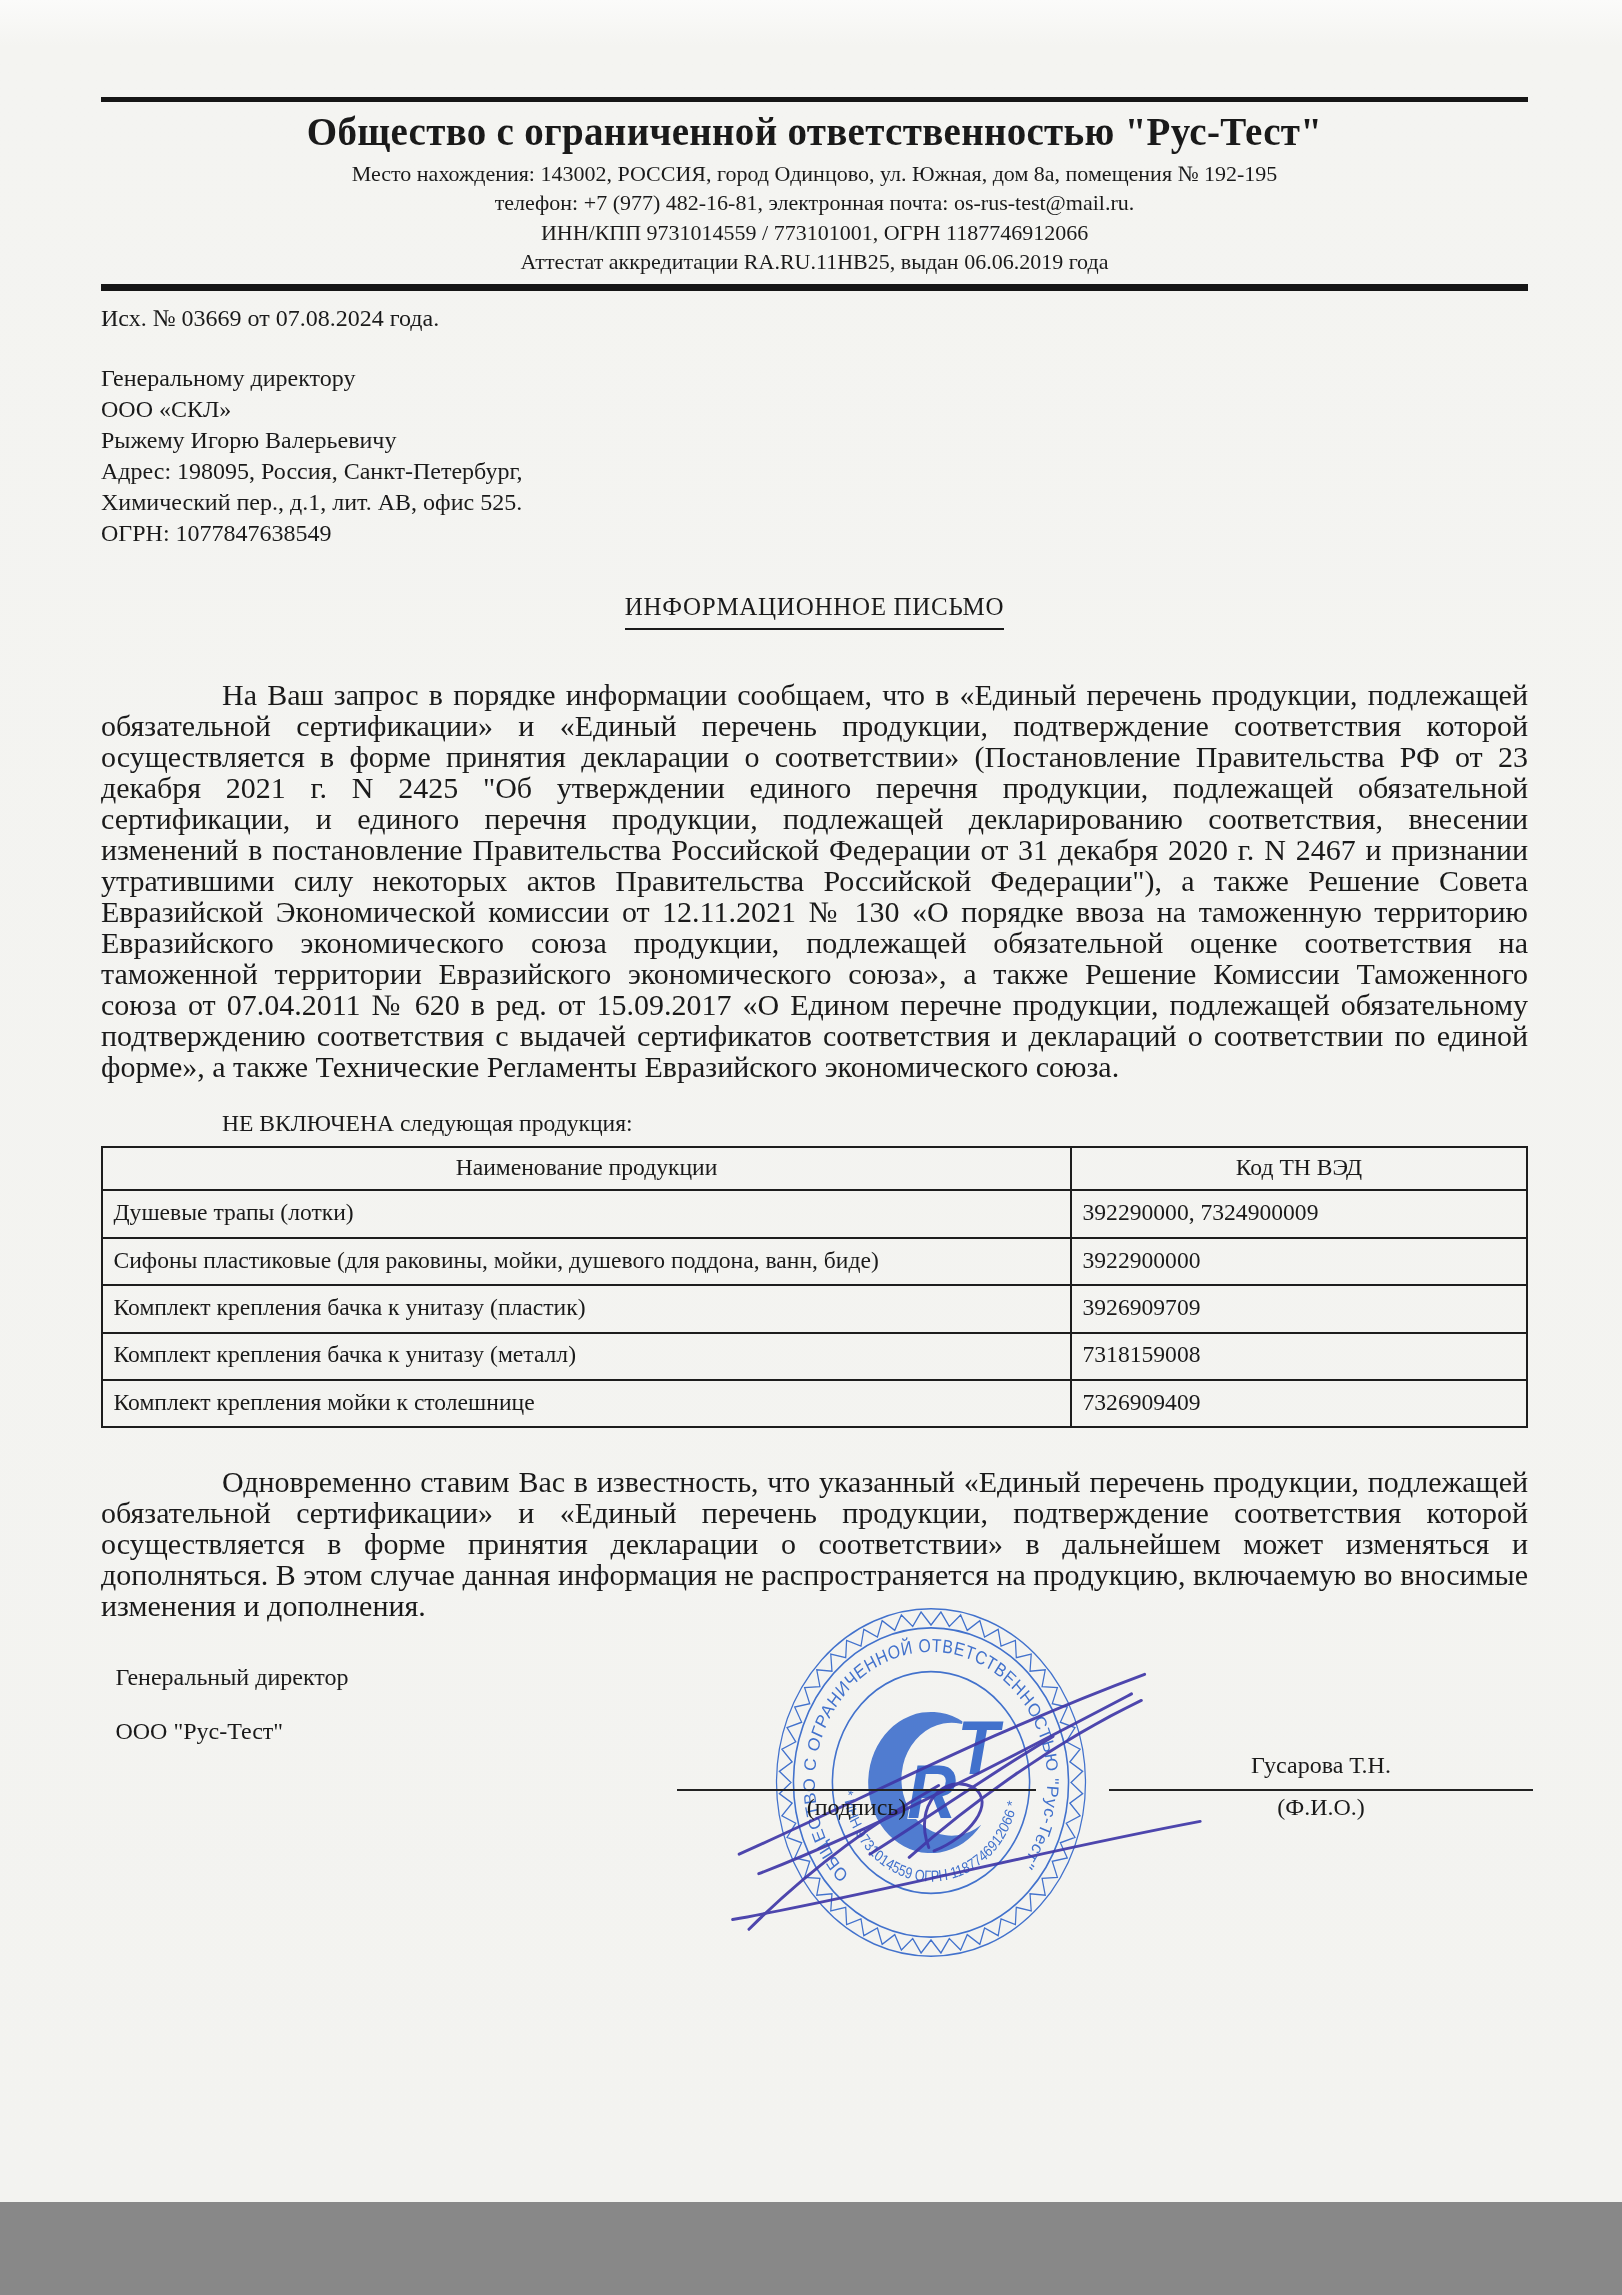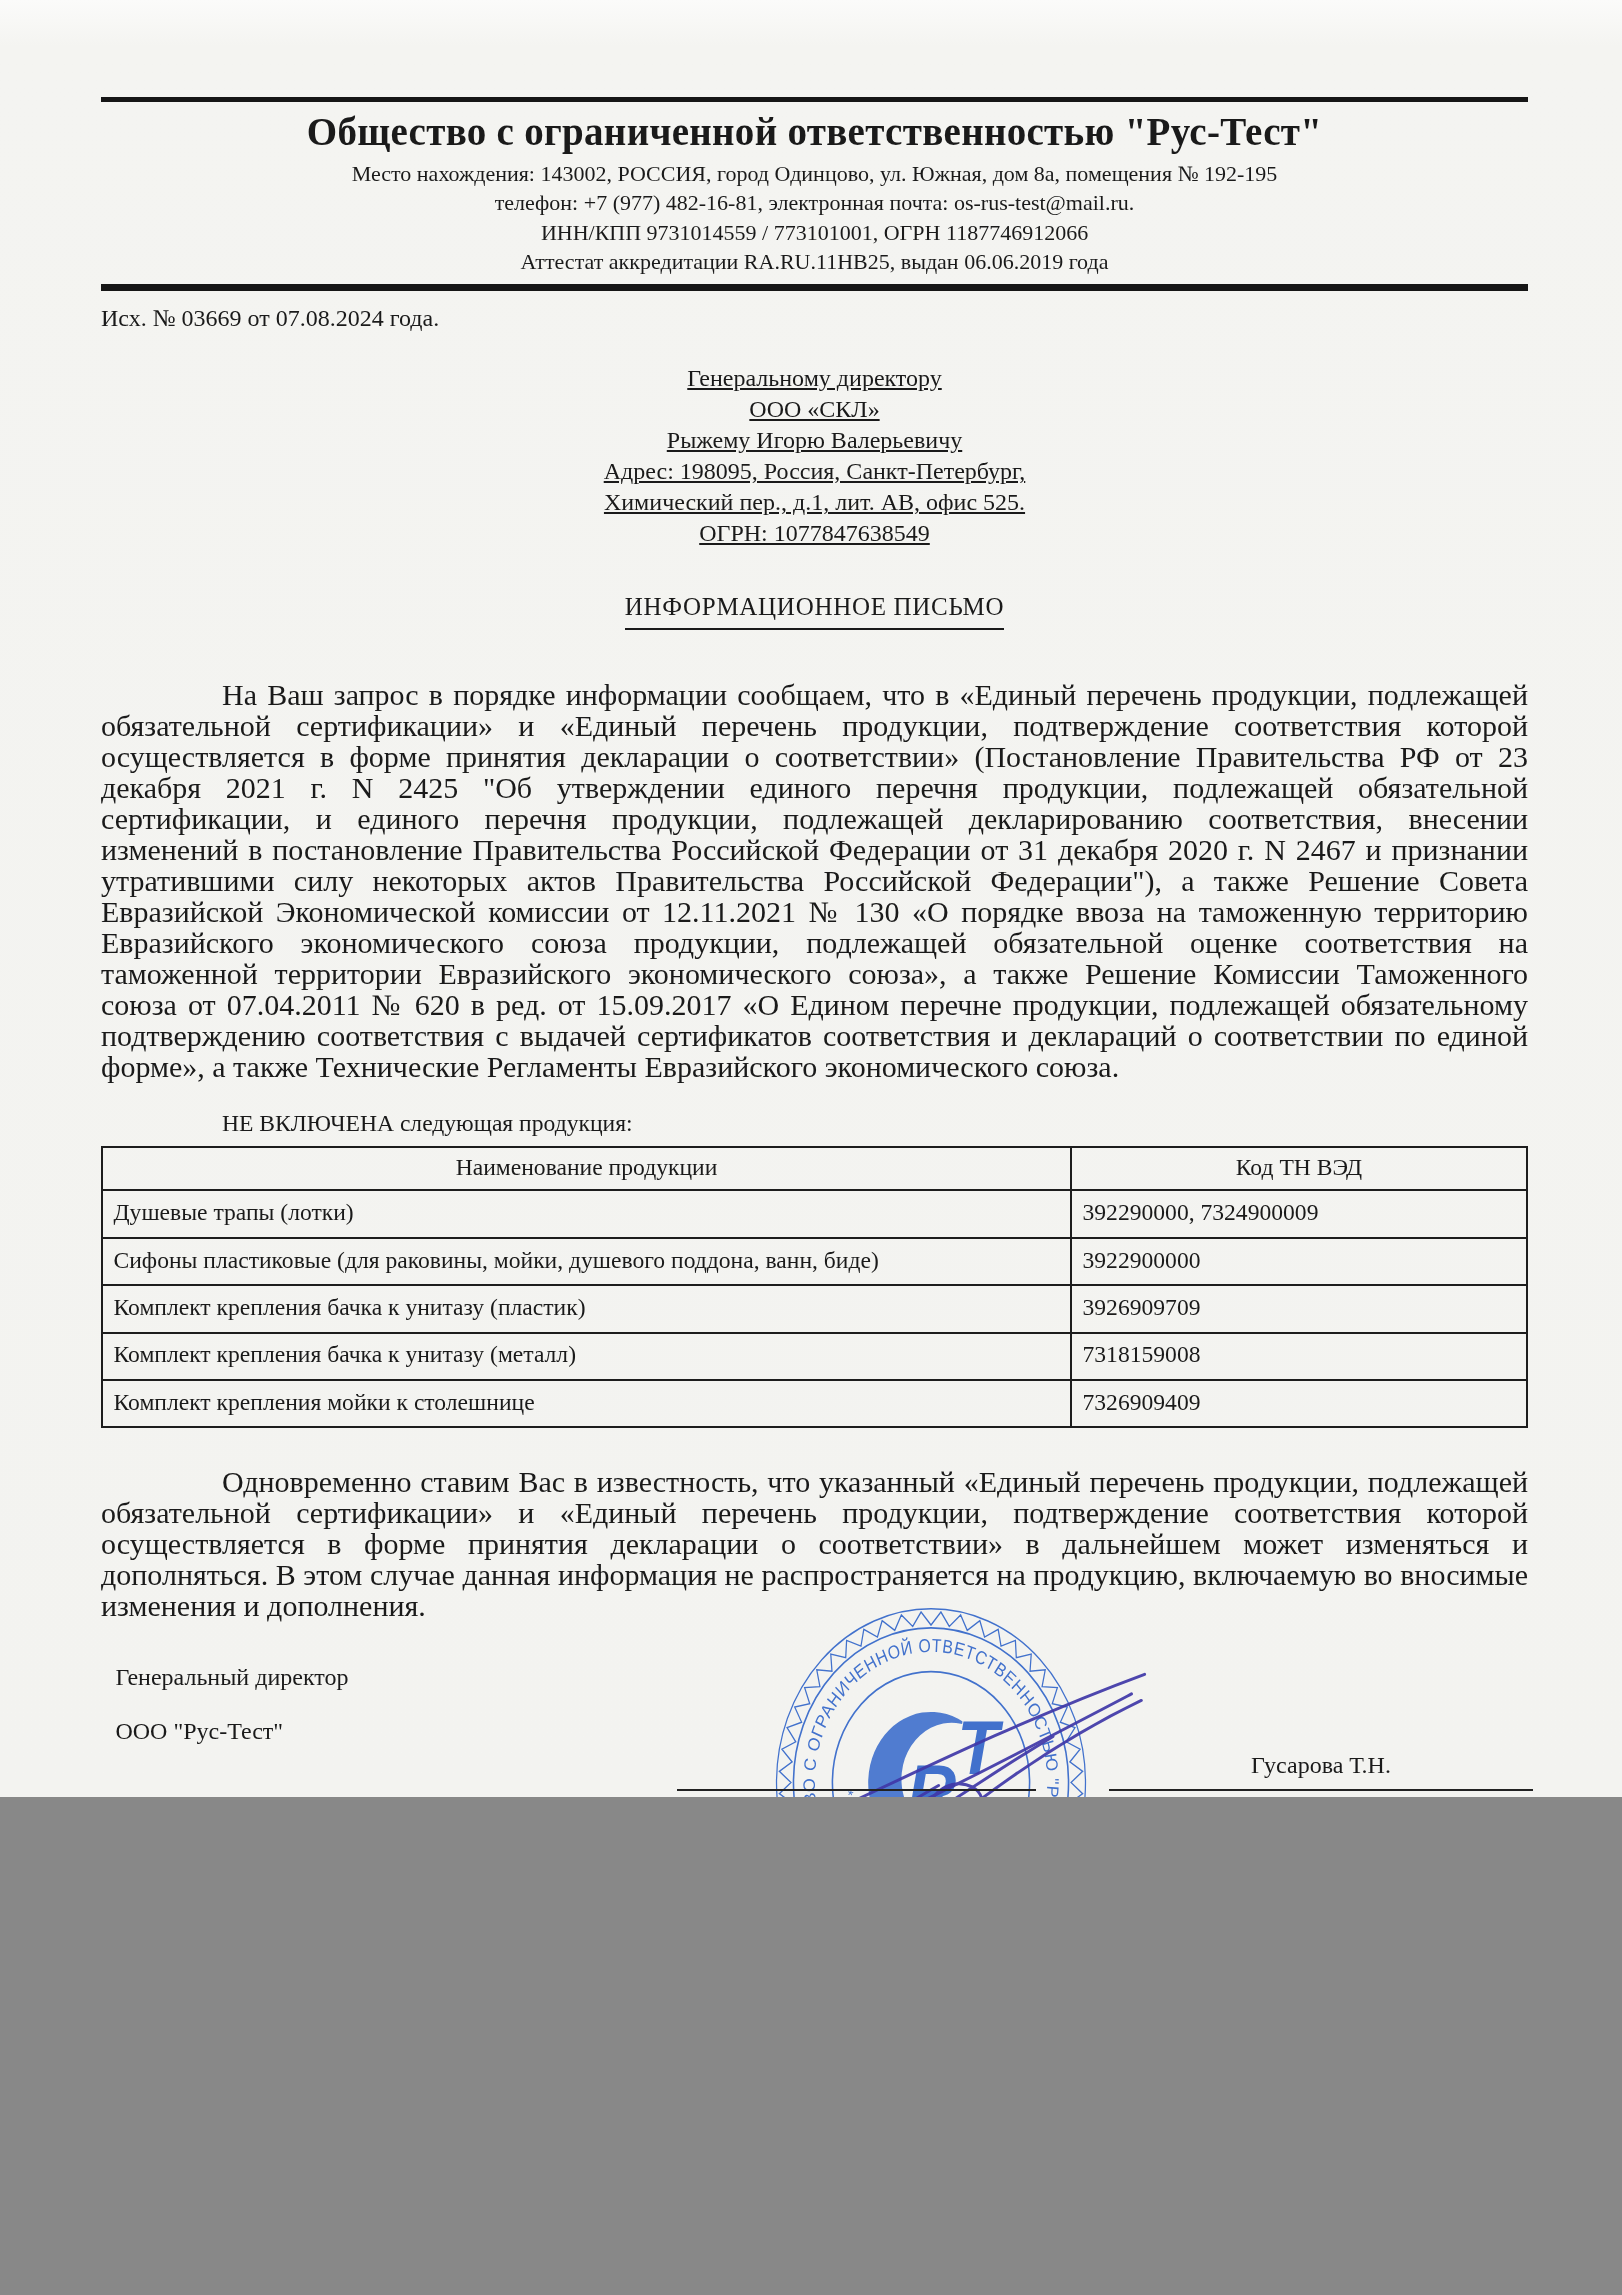--- a/index.html
+++ b/index.html
@@ -1,28 +1,28 @@
 <!DOCTYPE html>
 <html lang="ru" style="font-size:10.5px"><head>
 <meta charset="utf-8">
 <style>
   html,body{margin:0;padding:0;background:#888;}
   .page{
-    position:relative;width:1623px;height:1797px;overflow:hidden;
+    position:relative;width:1623px;height:2202px;overflow:hidden;
     background:linear-gradient(180deg,#fbfbfa 0px,#f4f4f1 46px,#f3f3f0 100%);
     font-family:"Liberation Serif",serif;color:#1a1a1a;
   }
   .content{position:absolute;left:101px;top:97px;width:1427px;}
   .rule{background:#161616;}
   .rule-1{height:5.2px;margin-bottom:6.5px;}
   .company-title{font-size:39px;font-weight:bold;text-align:center;margin:5.2px 0 5.2px;letter-spacing:0.3px;}
   .header-lines div{font-size:22px;line-height:29.4px;text-align:center;}
   .rule-2{height:6.5px;margin-top:7.9px;}
   .ref-line{font-size:24px;margin-top:14.4px;}
-  .addressee{margin-top:31px;text-align:center;font-size:24px;line-height:31px;text-decoration:underline;}
+  .addressee{margin-top:31px;text-align:left;font-size:24px;line-height:31px;}
   .letter-title{margin-top:44px;text-align:center;font-size:25px;letter-spacing:0.7px;}
   .letter-title span{border-bottom:2px solid #1a1a1a;padding-bottom:8px;}
   .body-par{margin:0;font-size:30px;line-height:31px;text-align:justify;text-indent:121px;}
   .p1{margin-top:58px;}
   .p2{margin-top:38px;}
   .not-line{margin-top:27.5px;padding-left:121px;font-size:23.6px;}
   table.codes{margin-top:9.2px;border-collapse:collapse;width:100%;font-size:23.6px;table-layout:fixed;}
   table.codes col.c1{width:68%;} table.codes col.c2{width:32%;}
   table.codes th,table.codes td{border:2px solid #1d1d1d;}
   table.codes th{font-weight:normal;text-align:center;padding:6.5px 5.2px 7.9px;border-radius:9px;}

